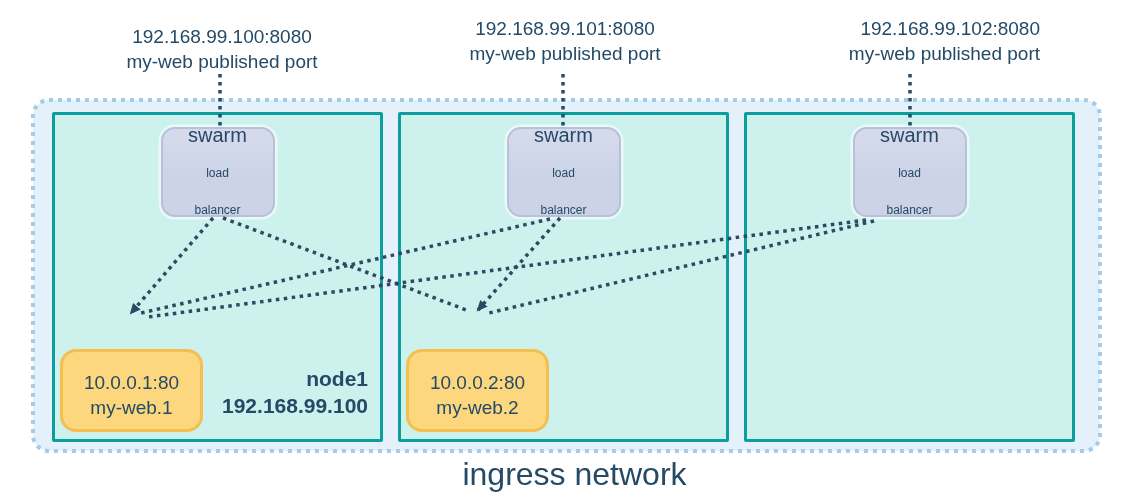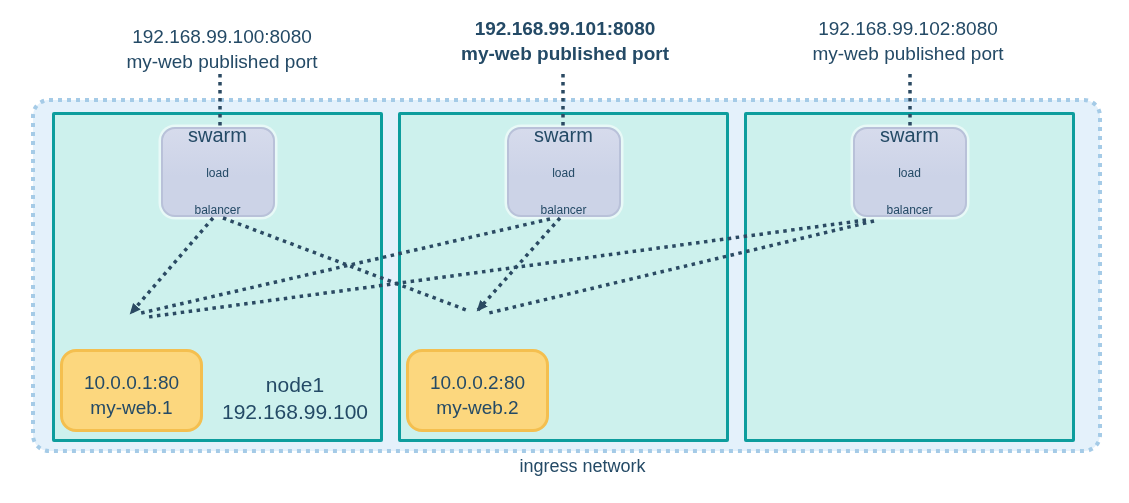--- a/index.html
+++ b/index.html
@@ -19,22 +19,22 @@
   .canvas{position:relative;width:1129px;height:503px;overflow:hidden;background:#ffffff;}
 
   svg.bg{position:absolute;left:0;top:0;width:1129px;height:503px;z-index:0;}
   svg.bg rect{fill:var(--ingress-fill);stroke:var(--ingress-dash);stroke-width:4;stroke-dasharray:4 5;}
 
   .port-label{position:absolute;top:16px;width:320px;text-align:center;z-index:1;
     font-size:19px;line-height:25px;color:var(--text-navy);}
   .port-label .addr{white-space:nowrap;}
   .port-label .cap{white-space:nowrap;}
   .port-label.p1{left:62px;margin-top:8px;}
-  .port-label.p2{left:405px;font-weight:bold;}
-  .port-label.p3{left:748px;}
+  .port-label.p2{left:405px;}
+  .port-label.p3{left:720px;text-align:right;}
 
   .node{position:absolute;top:112px;width:331px;height:330px;box-sizing:border-box;
     background:var(--node-fill);border:3px solid var(--node-border-teal);border-radius:2px;z-index:1;}
   .node.n1{left:52px;}
   .node.n2{left:398px;}
   .node.n3{left:744px;}
 
   .lb{position:absolute;top:12px;left:50%;width:114px;height:90px;margin-left:-57px;
     box-sizing:border-box;border-radius:14px;
     background:linear-gradient(180deg,#d6dbec 0%,var(--lb-fill) 55%);
@@ -44,25 +44,25 @@
     color:var(--text-navy);text-align:center;gap:16px;}
   .lb .l1{font-size:20px;line-height:23px;}
   .lb .l2,.lb .l3{font-size:12px;line-height:21px;}
 
   .task{position:absolute;left:5px;bottom:7px;width:143px;height:83px;box-sizing:border-box;
     background:var(--task-fill);border:3px solid var(--task-border);border-radius:16px;
     display:flex;flex-direction:column;align-items:center;justify-content:center;
     padding-top:8px;color:var(--text-navy);text-align:center;}
   .task div{font-size:19px;line-height:25px;white-space:nowrap;}
 
-  .node-label{position:absolute;right:12px;bottom:14px;text-align:center;color:var(--text-navy);}
+  .node-label{position:absolute;right:12px;bottom:20px;text-align:right;color:var(--text-navy);font-weight:bold;}
   .node-label div{font-size:21px;line-height:27px;white-space:nowrap;}
 
-  .ingress-label{position:absolute;left:47px;top:456px;width:1071px;text-align:center;
-    font-size:18px;color:var(--text-navy);z-index:1;}
+  .ingress-label{position:absolute;left:39px;top:456px;width:1071px;text-align:center;
+    font-size:32px;color:var(--text-navy);z-index:1;}
 
   svg.overlay{position:absolute;left:0;top:0;width:1129px;height:503px;z-index:2;pointer-events:none;}
   svg.overlay line{stroke:var(--line-color);stroke-width:3.5;stroke-dasharray:3.5 4.5;fill:none;}
   #arrowhead path{fill:var(--line-color);}
 </style>
 </head>
 <body>
 
 <div class="canvas">
 

